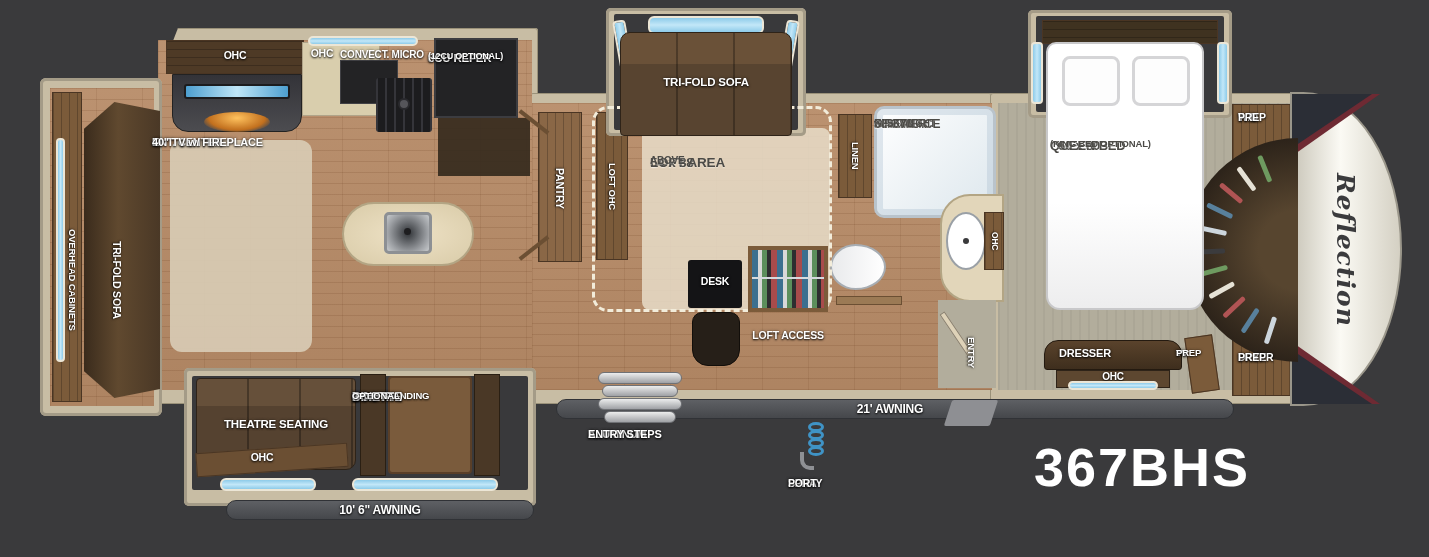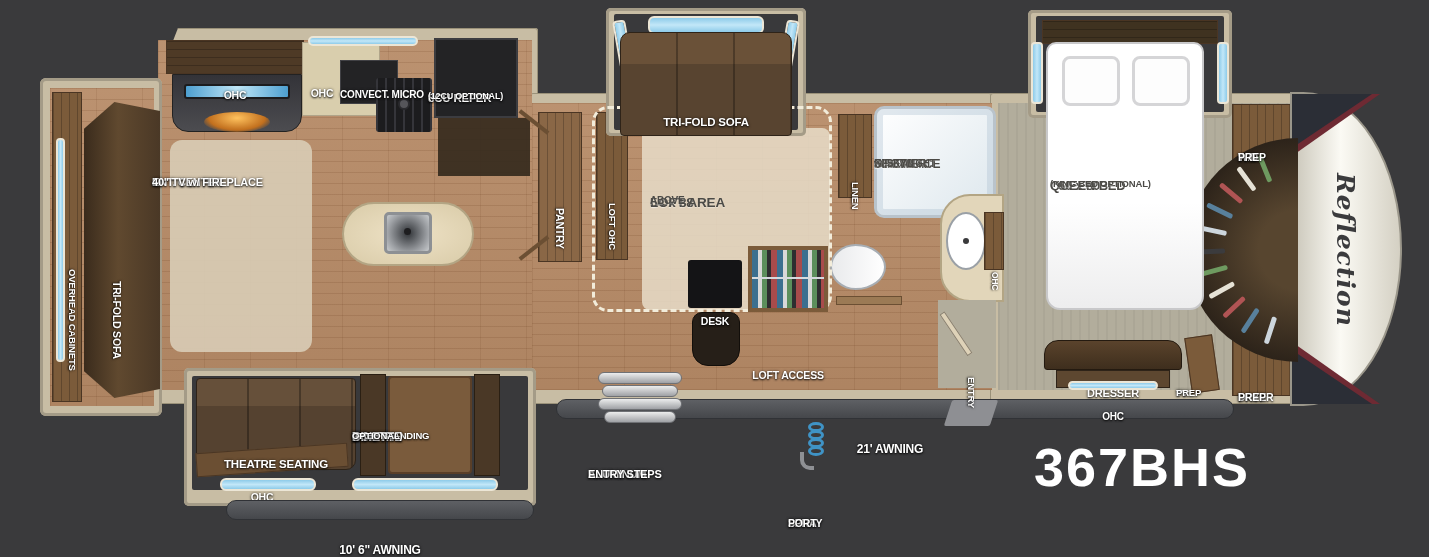--- a/index.html
+++ b/index.html
@@ -21,21 +21,21 @@
   .wood-h{background-color:#7b5b3a;
     background-image:repeating-linear-gradient(180deg,rgba(0,0,0,.22) 0 1px,rgba(0,0,0,0) 1px 8px);
     border:1px solid #4a3523;}
   .dark-int{background:#39393b;border-radius:2px;}
   .win{background:linear-gradient(90deg,#8ecbe9,#c2e7f8,#8ecbe9);border:2px solid #ece6d6;border-radius:4px;}
   .win-h{background:linear-gradient(180deg,#8ecbe9,#c2e7f8,#8ecbe9);border:2px solid #ece6d6;border-radius:6px;}
 
   
   .lbl{font-weight:bold;font-size:10.5px;color:#fff;text-align:center;line-height:1.1;
        letter-spacing:-0.2px;white-space:nowrap;
-       text-shadow:0 1px 2px rgba(0,0,0,.9),0 0 3px rgba(0,0,0,.55);z-index:40;margin-top:40px;}
+       text-shadow:0 1px 2px rgba(0,0,0,.9),0 0 3px rgba(0,0,0,.55);z-index:40;}
   .lbl span{position:static;display:block;}
   .dk{color:#4b4a46;text-shadow:0 1px 1px rgba(255,255,255,.35);}
   .vlbl{writing-mode:vertical-rl;display:flex;align-items:center;justify-content:center;}
 
   
   .badge{background:linear-gradient(180deg,#46abd6,#2f90ba);color:#fff;font-weight:bold;
          text-align:center;line-height:1.2;z-index:50;}
   .badge span{position:static;display:block;}
   .bar-awn{background:linear-gradient(180deg,#5e6064,#45474b);border-radius:10px;border:1px solid #303236;}
   .step{background:linear-gradient(180deg,#eceded,#9fa1a5);border:1px solid #6f7175;border-radius:6px;z-index:30;}
@@ -177,21 +177,21 @@
   <div style="left:1062px;top:56px;width:58px;height:50px;background:#fdfdfd;border:3px solid #d5d5d7;border-radius:8px;z-index:21;"></div>
   <div style="left:1132px;top:56px;width:58px;height:50px;background:#fdfdfd;border:3px solid #d5d5d7;border-radius:8px;z-index:21;"></div>
   <div class="lbl dk" style="left:1050px;top:138px;width:150px;line-height:1.25;z-index:22;">
     <span style="font-size:13px;margin-left:8px;">60 x 80</span>
     <span style="font-size:13px;">QUEEN BED</span>
     <span style="font-size:9.5px;">(KING BED OPTIONAL)</span>
   </div>
 
   <div style="left:1044px;top:340px;width:138px;height:30px;border-radius:14px 14px 3px 3px;
               background:linear-gradient(180deg,#5a432c,#3e2e1d);border:1px solid #241a10;z-index:20;"></div>
-  <div class="lbl" style="left:1044px;top:347px;width:138px;font-size:11px;z-index:21;">DRESSER</div>
+  <div class="lbl" style="left:1016px;top:347px;width:138px;font-size:11px;z-index:21;">DRESSER</div>
   <div style="left:1056px;top:370px;width:114px;height:18px;background:#5d4730;border:1px solid #2e2318;z-index:20;"></div>
   <div class="lbl" style="left:1056px;top:371px;width:114px;font-size:10px;z-index:21;">OHC</div>
   <div class="win-h" style="left:1068px;top:381px;width:90px;height:9px;z-index:22;"></div>
   <div style="left:1188px;top:336px;width:28px;height:56px;background:#7b5b3a;border:1px solid #4a3523;
               transform:rotate(-8deg);z-index:20;"></div>
   <div class="lbl" style="left:1176px;top:348px;width:50px;font-size:9.5px;z-index:21;">
     <span>TV</span>
     <span>PREP</span>
   </div>
 

